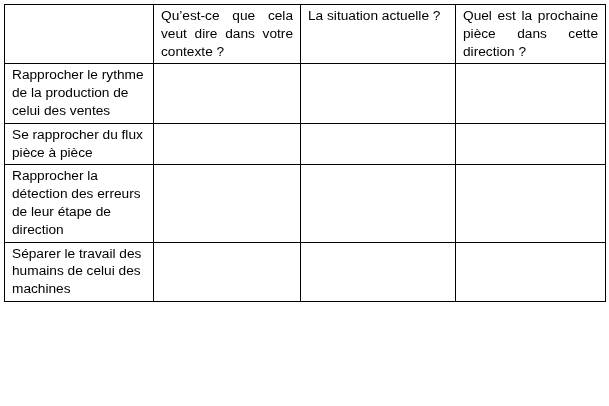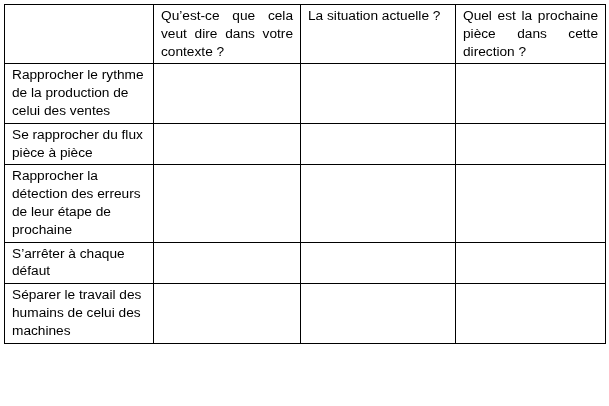--- a/index.html
+++ b/index.html
@@ -114,32 +114,26 @@
 
         <tr class="r2">
           <td class="label-cell">Se rapprocher du flux pièce à pièce</td>
           <td class="blank-cell"></td>
           <td class="blank-cell"></td>
           <td class="blank-cell"></td>
         </tr>
 
 
         <tr class="r4">
-          <td class="label-cell">Rapprocher la détection des erreurs de leur étape de prochaine</td>
+          <td class="label-cell">Rapprocher la détection des erreurs de leur étape de direction</td>
           <td class="blank-cell"></td>
           <td class="blank-cell"></td>
           <td class="blank-cell"></td>
         </tr>
 
-        <tr class="r5">
-          <td class="label-cell">S’arrêter à chaque défaut</td>
-          <td class="blank-cell"></td>
-          <td class="blank-cell"></td>
-          <td class="blank-cell"></td>
-        </tr>
 
         <tr class="r6">
           <td class="label-cell">Séparer le travail des humains de celui des machines</td>
           <td class="blank-cell"></td>
           <td class="blank-cell"></td>
           <td class="blank-cell"></td>
         </tr>
       </tbody>
     </table>
   </div>

